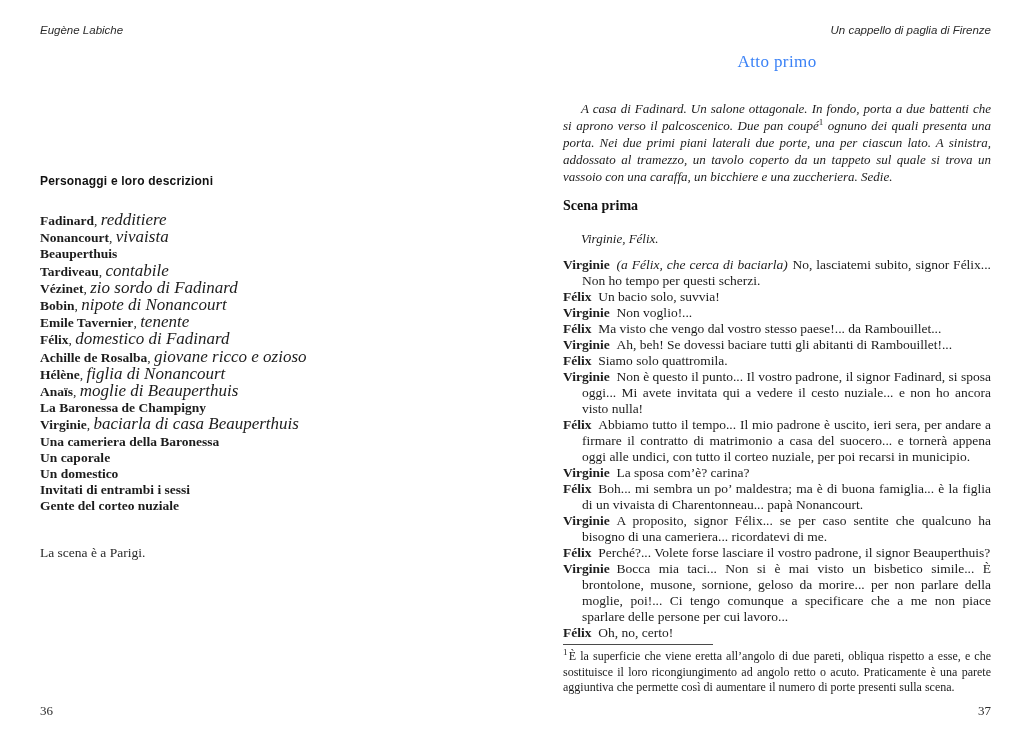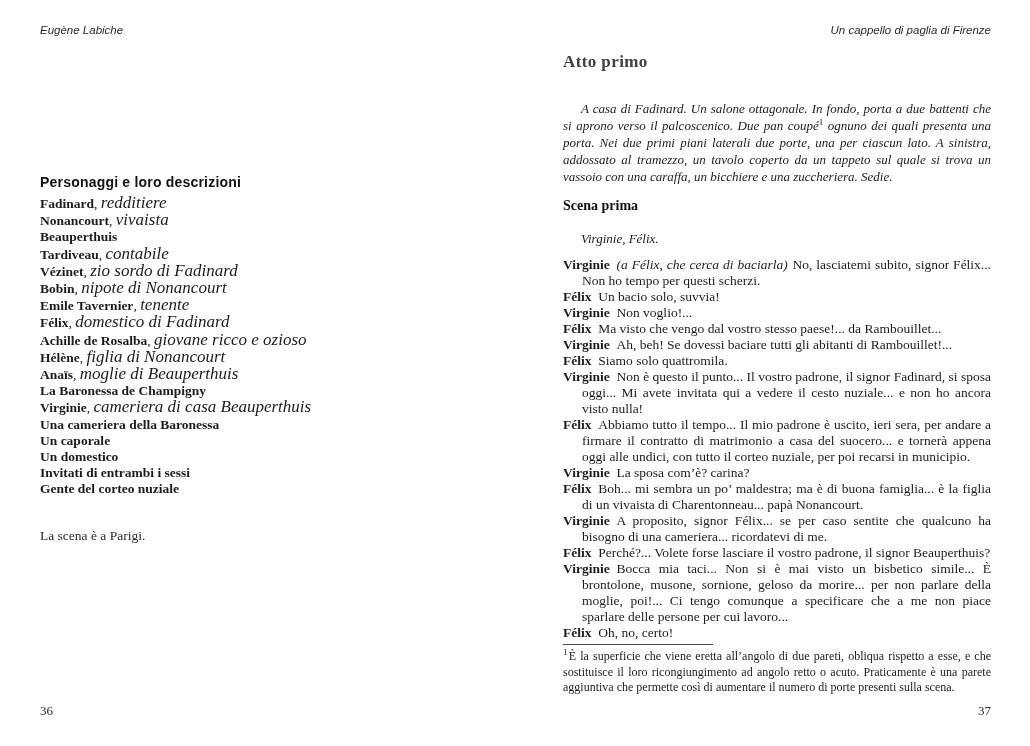--- a/index.html
+++ b/index.html
@@ -20,34 +20,34 @@
     font-family: "Liberation Sans", sans-serif;
     font-style: italic; font-size: 11.5px; color: #2b2b2b;
   }
   .running-head.rh-left  { text-align: left; }
   .running-head.rh-right { text-align: right; }
 
   
   .characters-block { position: absolute; top: 174px; left: 0; width: 100%; }
   .personaggi-heading {
     font-family: "Liberation Sans", sans-serif;
-    font-size: 14px; font-weight: bold; letter-spacing: 0.2px;
-    color: #111; margin-bottom: 5px;
+    font-size: 12px; font-weight: bold; letter-spacing: 0.2px;
+    color: #111; margin-bottom: 24px;
   }
   .char-row { font-size: 13.5px; line-height: 16.2px; }
   .char-name { font-weight: bold; }
   .char-desc { font-style: italic; font-size: 17px; }
   .char-desc:empty, .char-sep:empty { display: none; }
   .scene-note { margin-top: 30px; font-size: 13.5px; color: #2a2a2a; }
 
   
   .act-title {
     position: absolute; top: 52px; left: 0; width: 100%;
-    font-size: 17px; font-weight: bold;
-    letter-spacing: 0.4px; color: #404040;
+    text-align: center; font-size: 17px; font-weight: normal;
+    letter-spacing: 0.4px; color: #3b82f6;
   }
   .stage-direction {
     position: absolute; top: 100px; left: 0; width: 100%;
     font-style: italic; font-size: 13px; line-height: 17px;
     text-align: justify; text-indent: 18px;
   }
   .fn-ref { font-style: normal; font-size: 9px; vertical-align: super; line-height: 0; }
   .scene-heading {
     position: absolute; top: 198px; left: 0;
     font-size: 14px; font-weight: bold; color: #111;
@@ -102,21 +102,21 @@
 
         <div class="char-row"><span class="char-name">Achille de Rosalba</span><span class="char-sep">, </span><span class="char-desc">giovane ricco e ozioso</span></div>
 
         <div class="char-row"><span class="char-name">Hélène</span><span class="char-sep">, </span><span class="char-desc">figlia di Nonancourt</span></div>
 
         <div class="char-row"><span class="char-name">Anaïs</span><span class="char-sep">, </span><span class="char-desc">moglie di Beauperthuis</span></div>
 
         <div class="char-row"><span class="char-name">La Baronessa de Champigny</span></div>
 
 
-        <div class="char-row"><span class="char-name">Virginie</span><span class="char-sep">, </span><span class="char-desc">cameriera di casa Beauperthuis</span></div>
+        <div class="char-row"><span class="char-name">Virginie</span><span class="char-sep">, </span><span class="char-desc">baciarla di casa Beauperthuis</span></div>
 
         <div class="char-row"><span class="char-name">Una cameriera della Baronessa</span></div>
 
         <div class="char-row"><span class="char-name">Un caporale</span></div>
 
         <div class="char-row"><span class="char-name">Un domestico</span></div>
 
         <div class="char-row"><span class="char-name">Invitati di entrambi i sessi</span></div>
 
         <div class="char-row"><span class="char-name">Gente del corteo nuziale</span></div>

